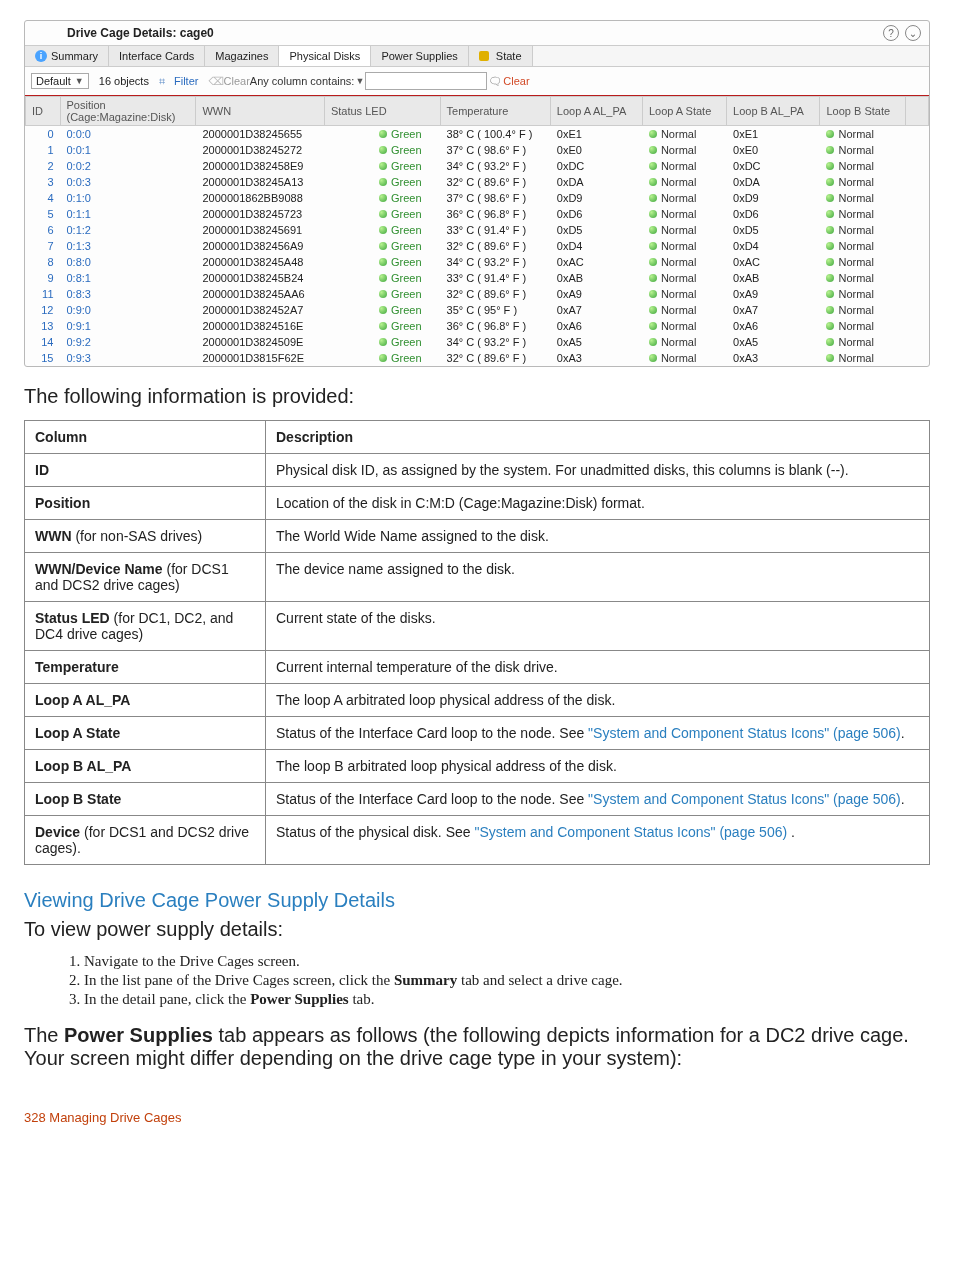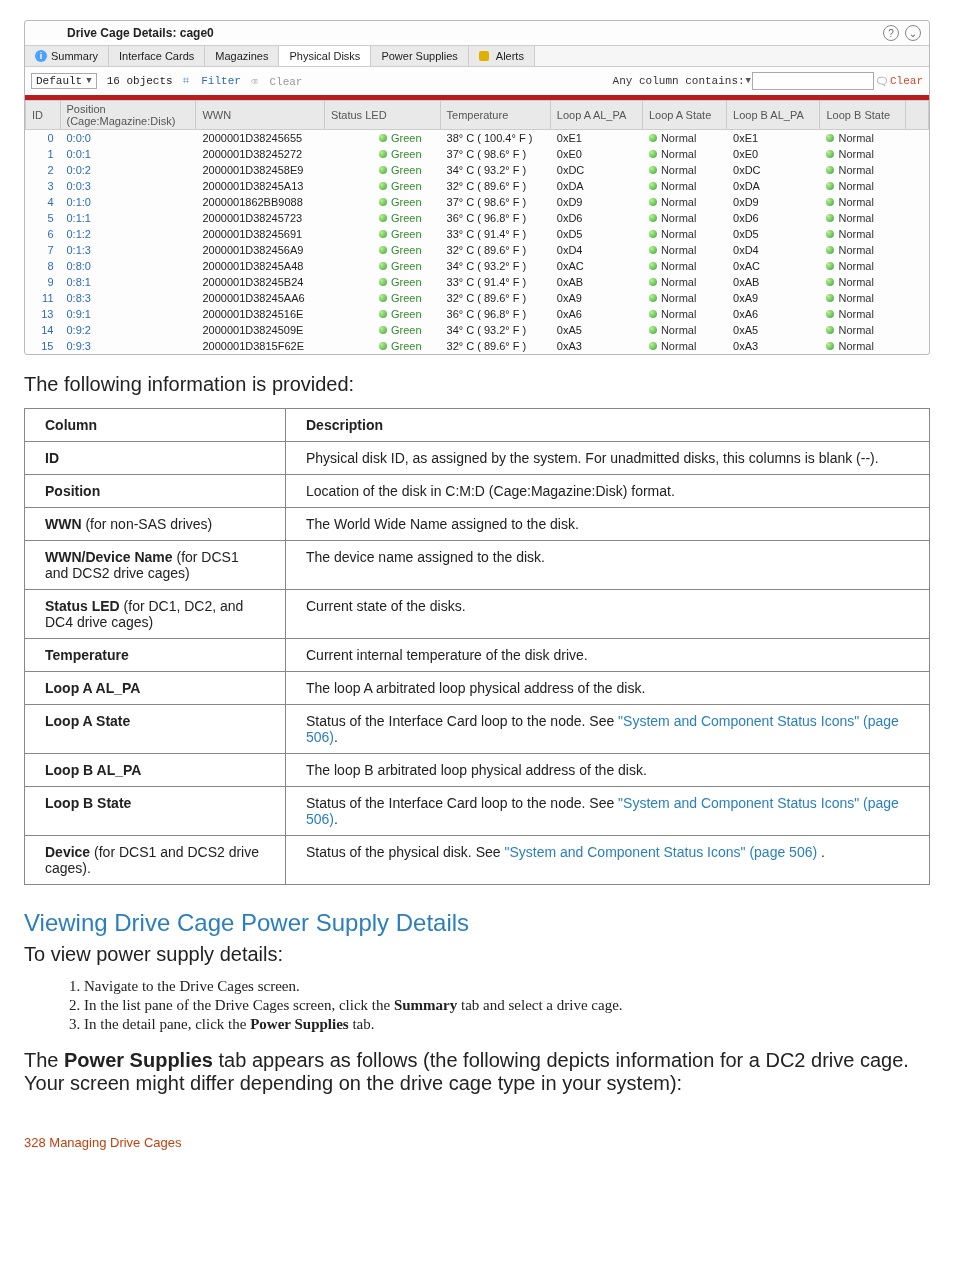--- a/index.html
+++ b/index.html
@@ -62,25 +62,24 @@
   }
   .info-dot {
     width: 12px; height:12px; border-radius:50%;
     background:#4aa3ff; color:#fff;
     display:inline-flex;align-items:center;justify-content:center;
     font-size:9px;font-weight:bold;
   }
   .toolbar {
     display:flex;
     align-items:center;
-    justify-content: space-between;
+    justify-content: flex-start;
     padding: 5px 6px;
     font-size: 11px;
-    border-bottom: 5px solid #b91c1c;
-    font-family: Liberation Mono, monospace;
+    border-bottom: 1px solid #b91c1c;
   }
   .toolbar .left { display:flex; align-items:center; gap:10px; }
   .toolbar .muted { color:#999 }
   .toolbar .right { display:flex; align-items:center; gap:1px; }
   .toolbar .clear-link { color:#d24a27; }
   .dropdown {
     display:inline-flex; align-items:center; gap:4px;
     border:1px solid #aaa; padding:1px 4px; background:#fff;
   }
   .chev { font-size:9px; color:#555 }
@@ -116,33 +115,33 @@
   .steps { margin:6px 0 12px 20px; font-size:15px;font-family:Liberation Serif, serif; }
   .steps li { margin:2px 0; }
   .doc-table {
     width:100%;
     border-collapse: collapse;
     font-size: 14px;
     margin: 6px 0 24px 0;
   }
   .doc-table th, .doc-table td {
     border:1px solid #888;
-    padding:8px 20px;
+    padding:8px 10px;
     vertical-align: top;
     text-align:left;
   }
   .doc-table th {
     font-weight:bold;
     background:#fff;
   }
   .doc-table td .link, .link { color:#2a7fbf; }
   h2.section-title {
     color:#2a7fbf;
     font-weight:normal;
-    font-size:24px;
+    font-size:20px;
     margin: 20px 0 6px 0;
   }
   .footer { font-size:13px; color:#c2410c; margin-top:40px }
 
   .green-led { color:#2f8f2f; display:inline-flex; align-items:center;padding-left:48px; }
   .green-led::before{
     content:""; width:8px;height:8px;border-radius:50%;
     background: radial-gradient(circle at 30% 30%, #b6f28e, #3fa63f);
     margin-right:4px;
   }
@@ -177,21 +176,21 @@
     <div class="tab">
         <span class="info-dot">i</span>
         <span>Summary</span>
       </div>
     <div class="tab">Interface Cards</div>
     <div class="tab">Magazines</div>
     <div class="tab active">Physical Disks</div>
     <div class="tab">Power Supplies</div>
     <div class="tab">
         <span class="alert-dot"></span>
-        <span>Alerts</span>
+        <span>State</span>
       </div>
   </div>
   <div class="toolbar">
     <div class="left">
       <span class="dropdown">
           <span>Default</span>
           <span class="chev">▼</span>
         </span>
       <span>16 objects</span>
       <span><span class="icon-small filter-icon"></span> <span class="filter-label">Filter</span></span>
@@ -348,20 +347,32 @@
           <td>2000001D38245AA6</td>
           <td><span class="green-led">Green</span></td>
           <td>32° C ( 89.6° F )</td>
           <td>0xA9</td>
           <td><span class="normal-state">Normal</span></td>
           <td>0xA9</td>
           <td><span class="normal-state">Normal</span></td>
           <td></td>
         </tr>
         <tr>
+          <td class="idcell">12</td>
+          <td><span class="cage-pos-link">0:9:0</span></td>
+          <td>2000001D382452A7</td>
+          <td><span class="green-led">Green</span></td>
+          <td>35° C ( 95° F )</td>
+          <td>0xA7</td>
+          <td><span class="normal-state">Normal</span></td>
+          <td>0xA7</td>
+          <td><span class="normal-state">Normal</span></td>
+          <td></td>
+        </tr>
+        <tr>
           <td class="idcell">13</td>
           <td><span class="cage-pos-link">0:9:1</span></td>
           <td>2000001D3824516E</td>
           <td><span class="green-led">Green</span></td>
           <td>36° C ( 96.8° F )</td>
           <td>0xA6</td>
           <td><span class="normal-state">Normal</span></td>
           <td>0xA6</td>
           <td><span class="normal-state">Normal</span></td>
           <td></td>

